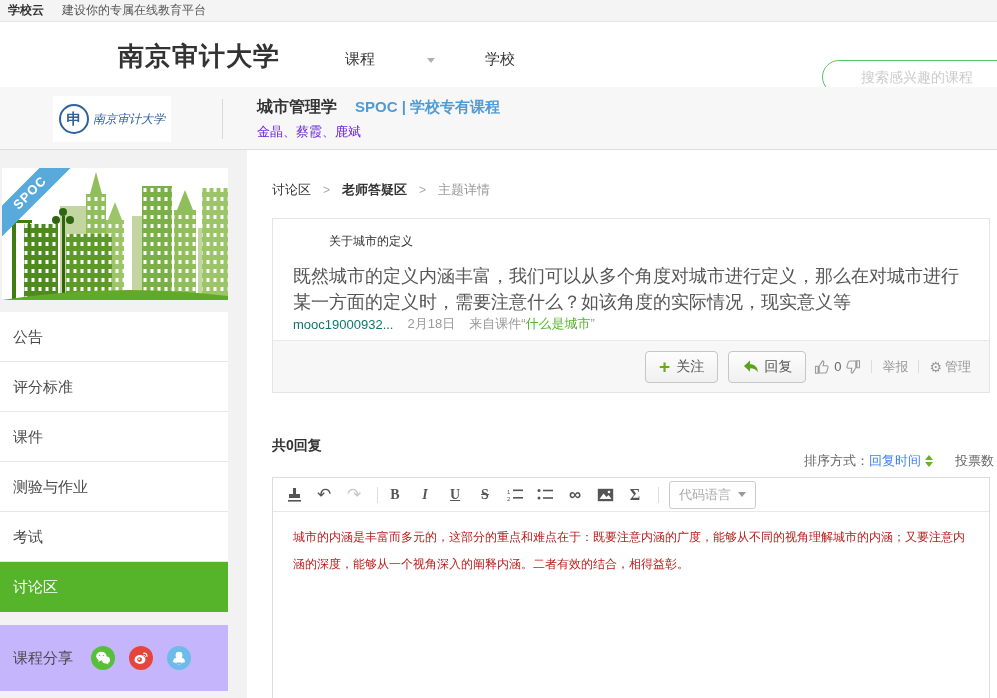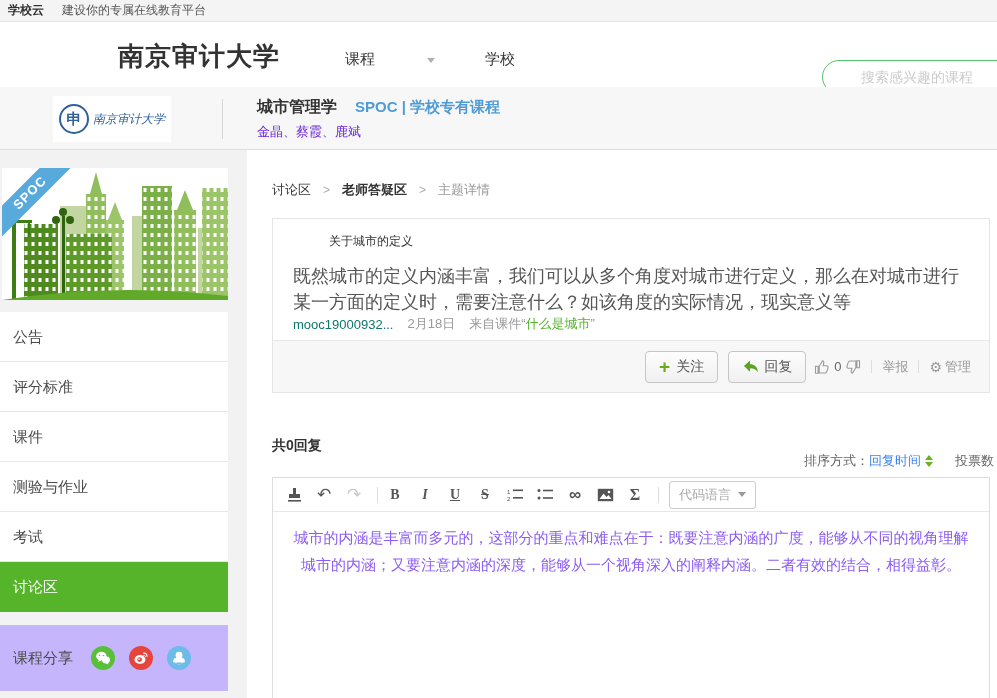--- a/index.html
+++ b/index.html
@@ -98,21 +98,21 @@
   .toolbar{height:34px;border-bottom:1px solid #e8e8e8;display:flex;align-items:center;padding:0 12px;box-sizing:border-box;}
   .tb{display:flex;align-items:center;justify-content:center;min-width:18px;height:22px;margin-right:12px;cursor:pointer;color:#555;}
   .tb.letter{font-size:14px;font-weight:bold;font-family:"Liberation Serif",serif;}
   .tb.lite{color:#c9c9c9;}
   .tb-arrow{font-size:17px;line-height:1;}
   .tb-pipe{width:1px;height:16px;background:#ddd;margin:0 8px 0 2px;}
   .code-btn{display:flex;align-items:center;border:1px solid #ccc;border-radius:3px;padding:4px 9px;
     font-size:13px;color:#aaa;cursor:pointer;margin-left:2px;}
   .code-caret{width:0;height:0;border-left:4px solid transparent;border-right:4px solid transparent;
     border-top:5px solid #999;margin-left:7px;}
-  .editor-content{padding:12px 20px;font-size:15px;color:#8b5cf6;line-height:27px;outline:none;text-align:center;}
+  .editor-content{padding:12px 20px;font-size:12px;color:#b91c1c;line-height:27px;outline:none;}
 </style>
 </head>
 <body>
 
 <div id="app">
 
   <div class="topbar">
     <span class="brand">学校云</span>
     <span class="slogan">建设你的专属在线教育平台</span>
   </div>

